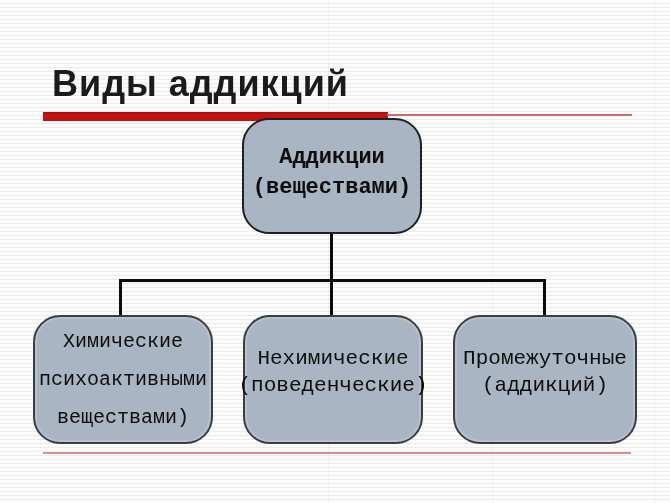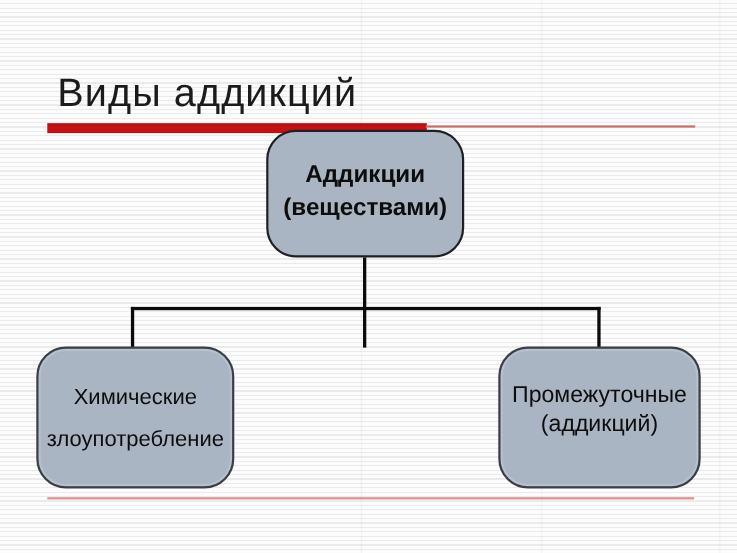--- a/index.html
+++ b/index.html
@@ -13,21 +13,21 @@
         rgba(0,0,0,0) 0px, rgba(0,0,0,0) 3px,
         rgba(190,190,190,0.28) 3px, rgba(190,190,190,0.28) 4px);
     font-family:"Liberation Sans", sans-serif;
   }
   .bg-seam{
     position:absolute;top:0;width:1px;height:503px;
     background:rgba(120,120,120,0.07);
   }
   .title{
     position:absolute;left:52px;top:64px;margin:0;
-    font-size:36px;font-weight:400;letter-spacing:1px;
+    font-size:36px;font-weight:700;letter-spacing:1px;
     color:#1b1b1b;line-height:40px;white-space:nowrap;
   }
   .title-bar{
     position:absolute;left:43px;top:112px;width:345px;height:9px;
     background:linear-gradient(to bottom,#a50d0d 0%,#c91212 35%,#c01010 100%);
   }
   .title-thin-line{
     position:absolute;left:387px;top:114px;width:245px;height:2px;
     background:#cd6a6a;
   }
@@ -38,21 +38,21 @@
   .connector{position:absolute;background:#0b0b0b;}
   .node{
     position:absolute;
     box-sizing:border-box;
     background:#a9b5c2;
     border-radius:27px;
     display:flex;flex-direction:column;
     align-items:center;justify-content:center;
     text-align:center;
     color:#0d0d0d;
-    font-family:Liberation Sans, sans-serif;
+    font-family:Liberation Mono, monospace;
   }
   .node span{display:block;white-space:nowrap;}
   .node-root{
     left:242px;top:118px;width:180px;height:116px;
     border:2px solid #1e2124;
     font-weight:bold;font-size:22px;line-height:30px;
     padding-bottom:6px;
   }
   .node-child{
     border:2px solid #3a3f46;
@@ -92,23 +92,28 @@
   <div class="connector" style="left:330px;top:279px;width:3px;height:37px;"></div>
   <div class="connector" style="left:543px;top:279px;width:3px;height:37px;"></div>
 
   <div class="node node-root">
     <span>Аддикции</span>
     <span>(веществами)</span>
   </div>
 
   <div class="node node-child node-child1">
     <span>Химические</span>
-    <span>злоупотребление</span>
+    <span>психоактивными</span>
+    <span>веществами)</span>
   </div>
 
+  <div class="node node-child node-child2">
+    <span>Нехимические</span>
+    <span>(поведенческие)</span>
+  </div>
 
   <div class="node node-child node-child3">
     <span>Промежуточные</span>
     <span>(аддикций)</span>
   </div>
 
   <div class="footer-line"></div>
 </div>
 
 </body></html>

